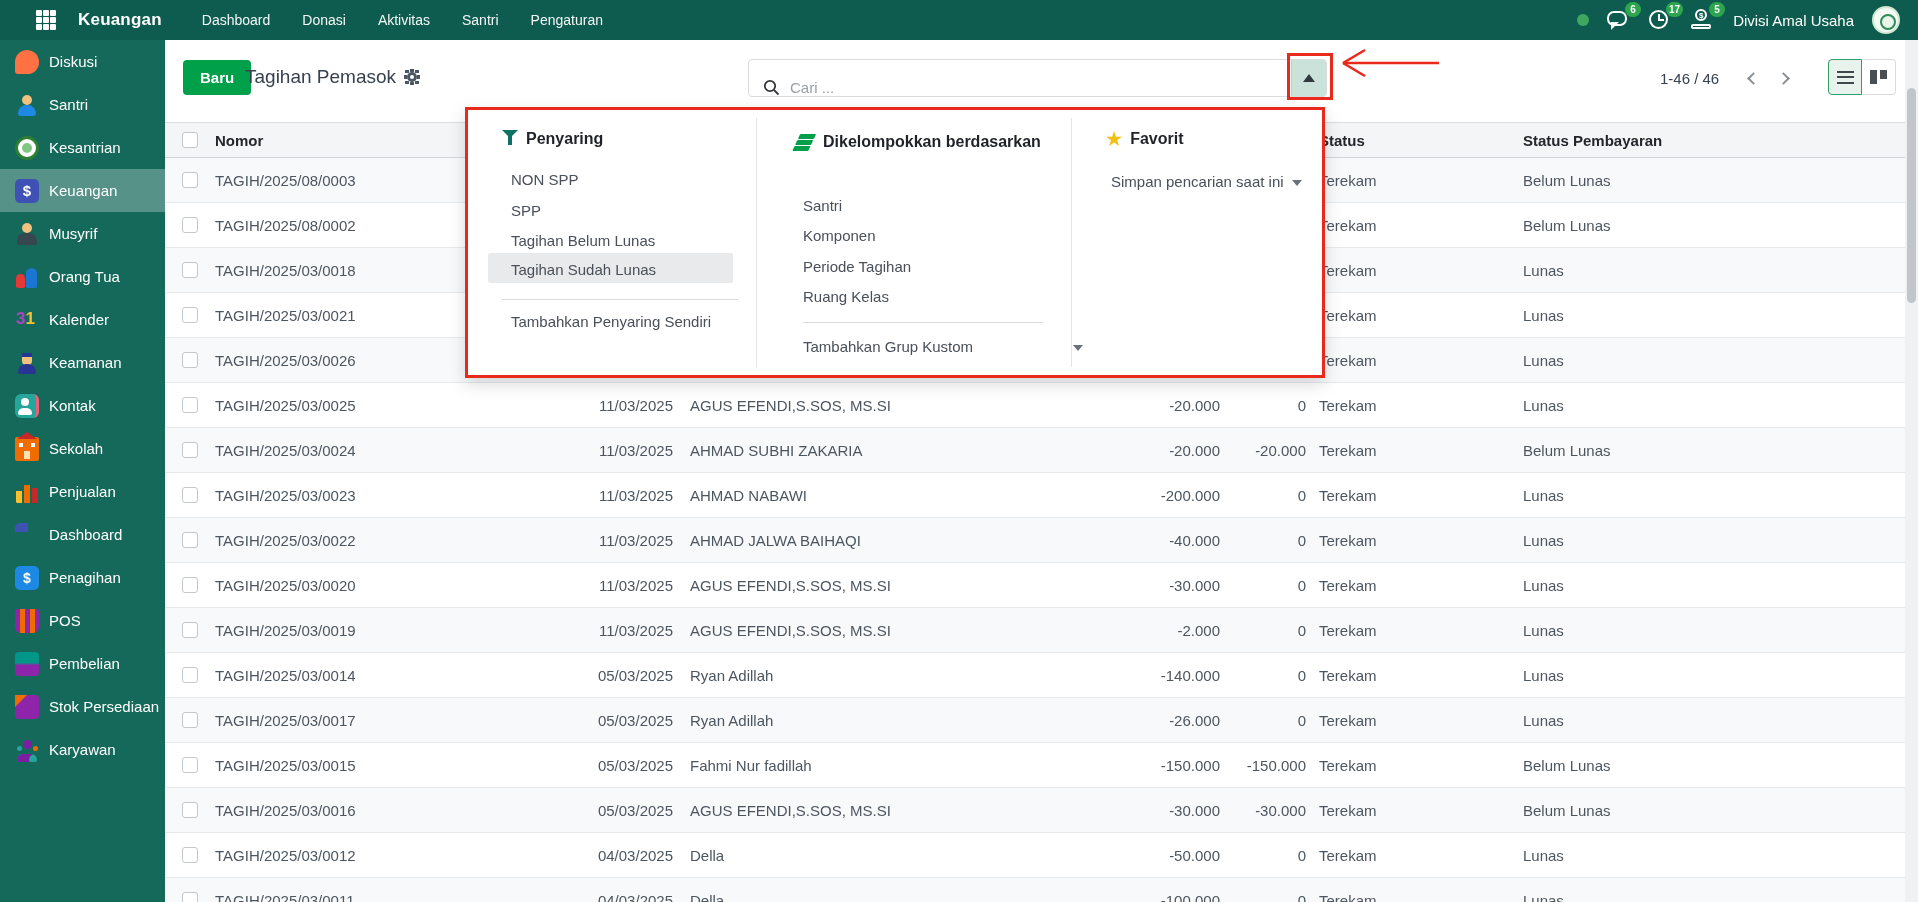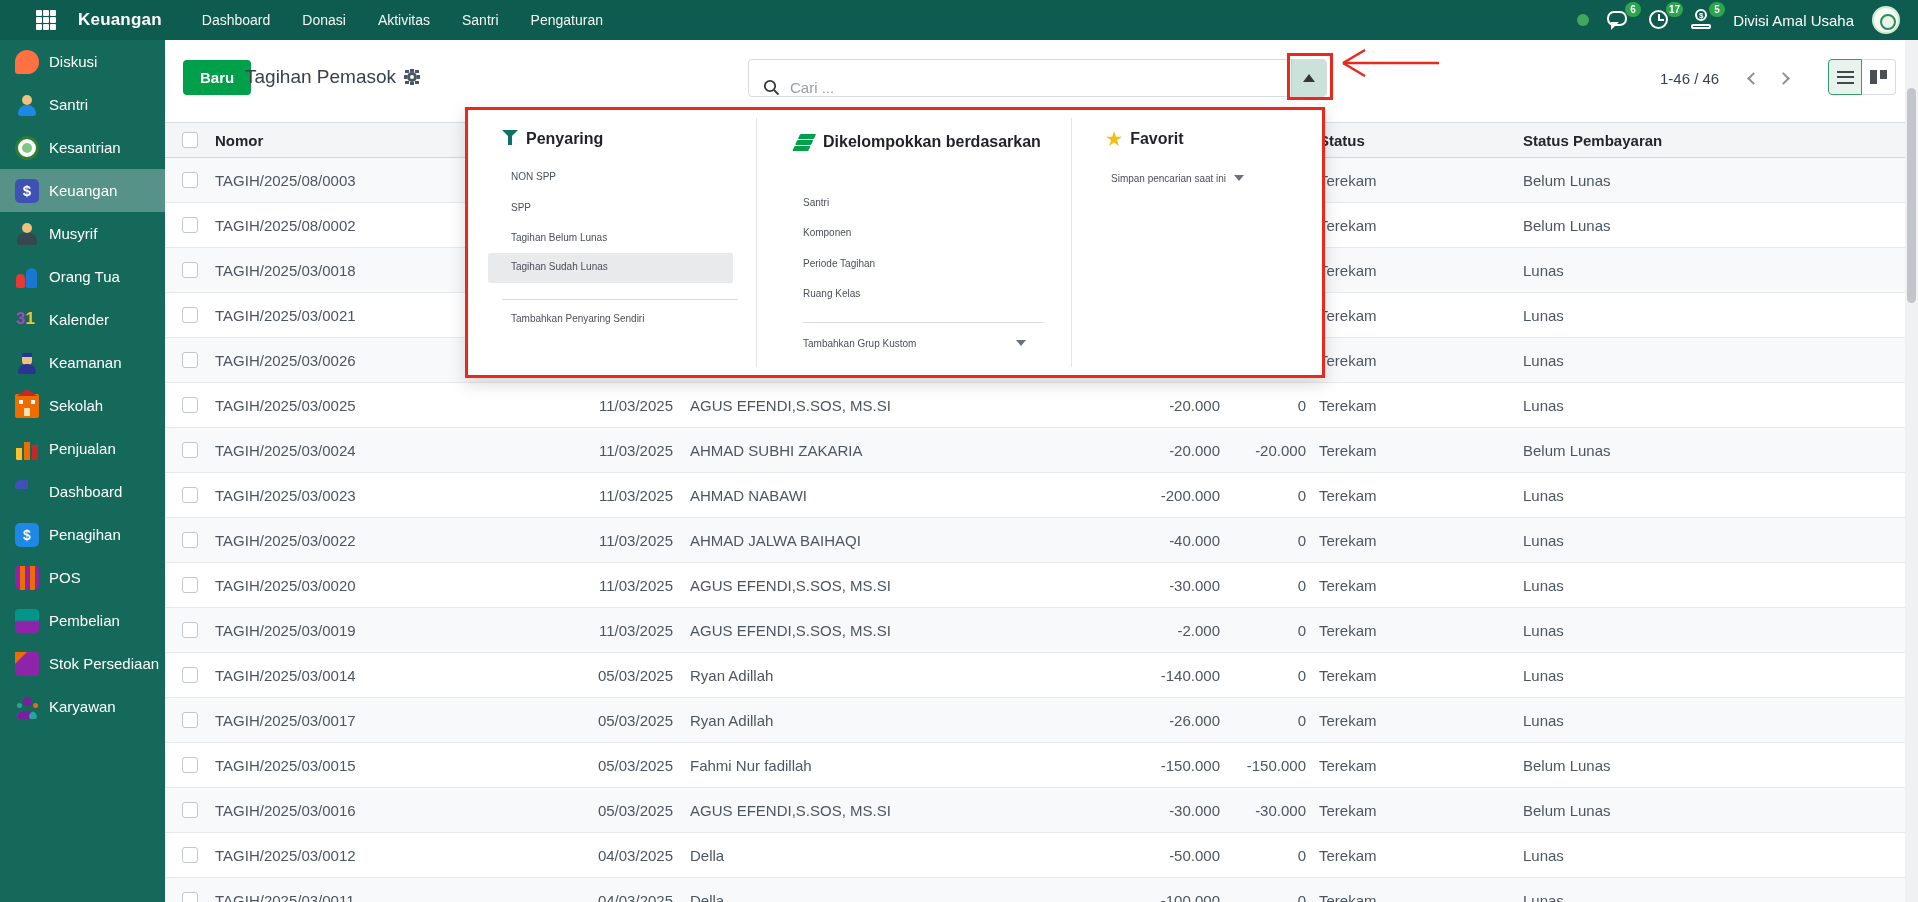--- a/index.html
+++ b/index.html
@@ -124,21 +124,21 @@
   .c-check{display:flex;justify-content:center;}
   .cb{width:16px;height:16px;border:1px solid #c3c8cd;border-radius:3px;background:#fff;cursor:pointer;}
   .c-date,.c-amt1,.c-amt2{text-align:right;}
   .c-partner{padding-left:17px;}
   .c-status,.c-pay{padding-left:13px;}
 
   
   .spanel{position:absolute;left:465px;top:107px;width:860px;height:271px;background:#fff;border:3px solid #e8291c;box-shadow:0 6px 16px rgba(0,0,0,.15);z-index:50;}
   .spanel .vdiv{position:absolute;top:8px;bottom:8px;width:1px;background:#e3e6e9;}
   .sp-title{position:absolute;font-size:16px;font-weight:700;color:#1f2329;display:flex;gap:8px;}
-  .sp-item{position:absolute;font-size:10px;color:#49505a;cursor:pointer;white-space:nowrap;}
+  .sp-item{position:absolute;font-size:15px;color:#49505a;cursor:pointer;white-space:nowrap;}
   .sp-active-bg{position:absolute;left:20px;top:143px;width:245px;height:30px;background:#e9eaec;border-radius:2px;}
   .hdiv{position:absolute;height:1px;background:#d9dde1;}
   .funnel{width:16px;height:15px;position:relative;flex:none;}
   .funnel:before{content:"";position:absolute;left:0;top:0;border-left:8px solid transparent;border-right:8px solid transparent;border-top:8px solid #0d7265;}
   .funnel:after{content:"";position:absolute;left:6px;top:6px;width:4px;height:9px;background:#0d7265;}
   .layers{width:18px;height:16px;position:relative;flex:none;display:inline-block;vertical-align:-2px;margin-right:7px;}
   .layers:before{content:"";position:absolute;left:1px;top:1px;width:16px;height:5px;background:#00a04a;transform:skewX(-25deg);border-radius:1px;box-shadow:0 6px 0 #00a04a,0 12px 0 #00a04a;}
   .star{color:#f2c013;font-size:18px;line-height:1;}
   .caret-down{display:inline-block;width:0;height:0;border:5px solid transparent;border-top:6px solid #6a7178;vertical-align:-4px;margin-left:8px;}
 
@@ -222,20 +222,24 @@
     </div>
   <div class="side-item">
       <span class="app-icon ic-kalender"></span>
       <span class="lbl">Kalender</span>
     </div>
   <div class="side-item">
       <span class="app-icon ic-keamanan"></span>
       <span class="lbl">Keamanan</span>
     </div>
   <div class="side-item">
+      <span class="app-icon ic-kontak"></span>
+      <span class="lbl">Kontak</span>
+    </div>
+  <div class="side-item">
       <span class="app-icon ic-sekolah"></span>
       <span class="lbl">Sekolah</span>
     </div>
   <div class="side-item">
       <span class="app-icon ic-penjualan"></span>
       <span class="lbl">Penjualan</span>
     </div>
   <div class="side-item">
       <span class="app-icon ic-dashboard"></span>
       <span class="lbl">Dashboard</span>

